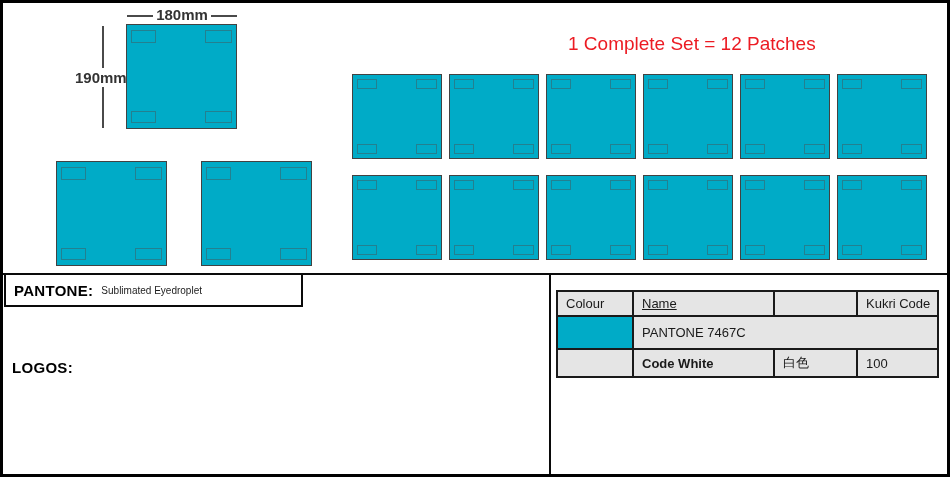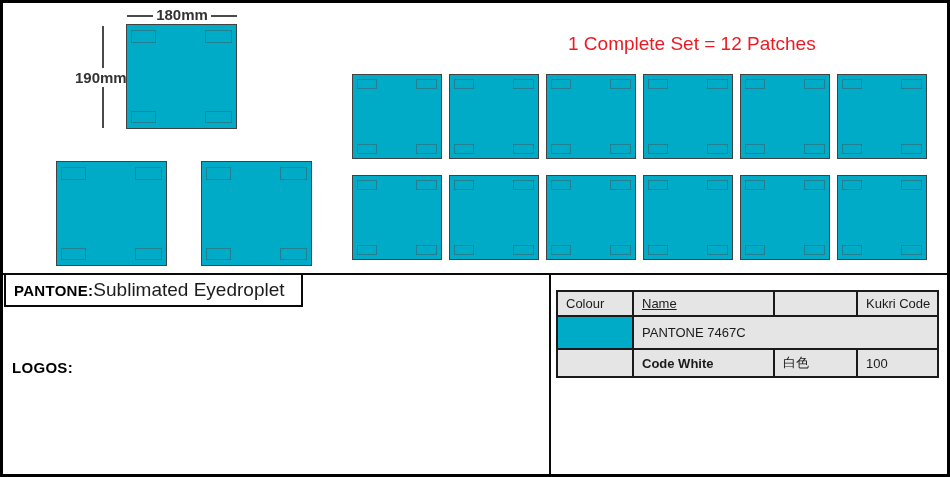--- a/index.html
+++ b/index.html
@@ -99,21 +99,22 @@
     border: 2.5px solid #0a0a0a;
     display: flex; align-items: center;
     padding-left: 8px;
     z-index: 2;
   }
   .fabric-box .key {
     font-size: 15px; font-weight: bold; color: #000;
     letter-spacing: 0.3px;
   }
   .fabric-box .val {
-    font-size: 19px; color: #1c1c1c;
+    font-size: 10px; color: #1c1c1c;
+    margin-left: 8px;
   }
   .logos-label {
     position: absolute;
     left: 9px; top: 308px;
     font-size: 15px; font-weight: bold; color: #000;
     letter-spacing: 0.3px;
     margin-top: 48px;
   }
 
   

